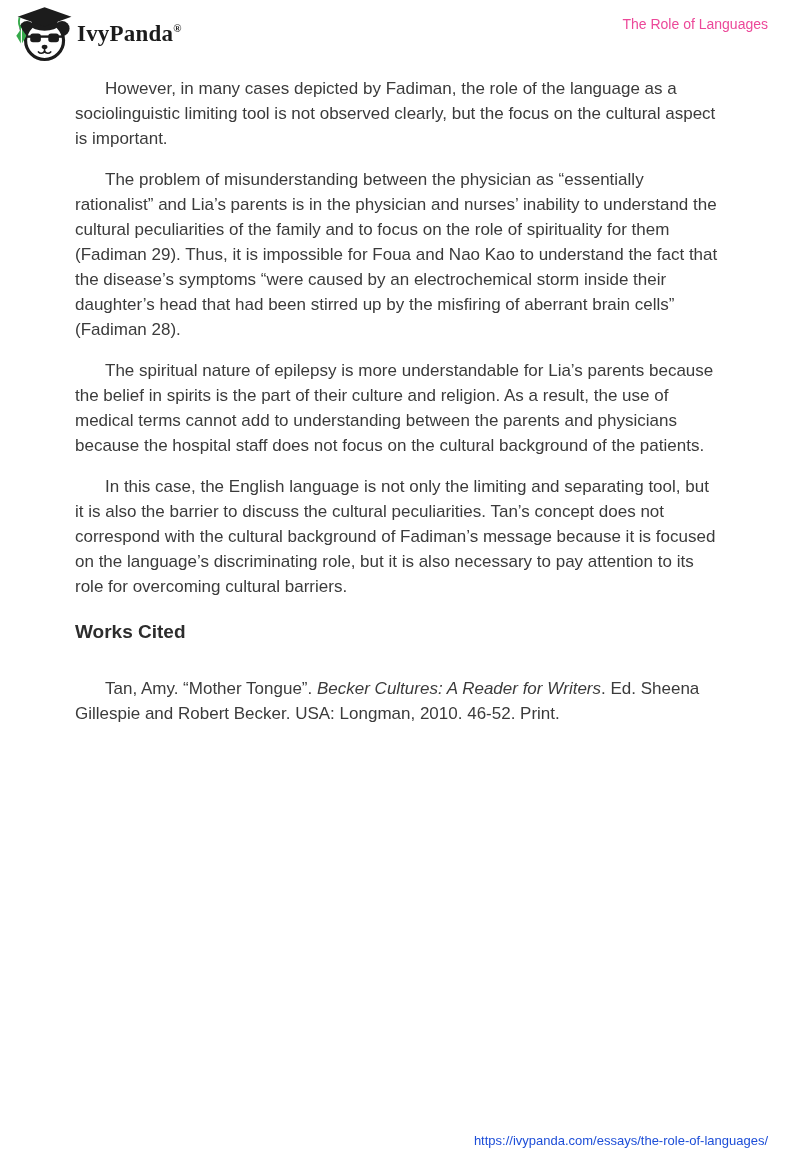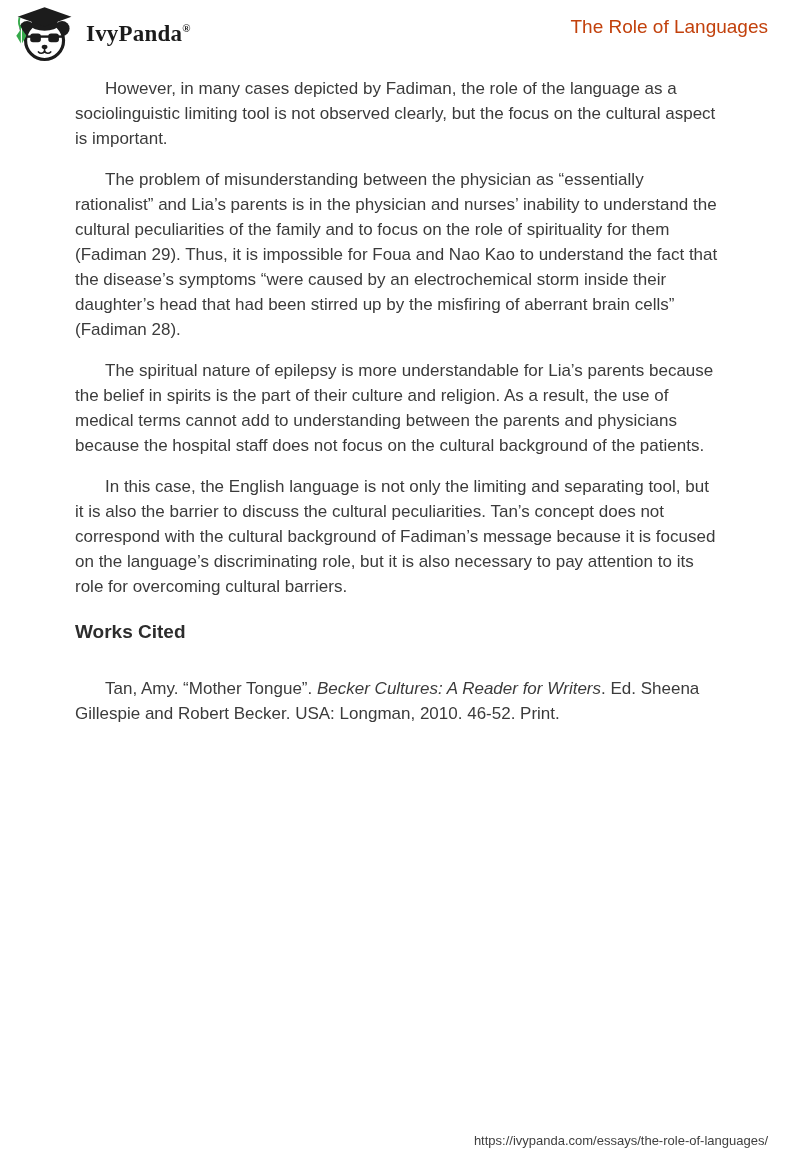--- a/index.html
+++ b/index.html
@@ -19,42 +19,41 @@
     display: flex;
     justify-content: space-between;
     align-items: flex-start;
     padding: 6px 32px 0 14px;
     height: 62px;
     box-sizing: border-box;
   }
   .logo {
     display: flex;
     align-items: center;
-    gap: 9px;
     cursor: pointer;
     text-decoration: none;
   }
   .logo svg { width: 63px; height: 56px; display: block; }
   .logo-text {
     font-family: "Liberation Serif", serif;
     font-weight: 700;
     font-size: 23px;
     color: #1b1b1b;
     letter-spacing: 0.2px;
   }
   .logo-reg {
     font-family: "Liberation Serif", serif;
     font-weight: 700;
     font-size: 11px;
     color: #1b1b1b;
     vertical-align: super;
   }
   .header-title {
-    font-size: 19px;
-    color: #c2410c;
+    font-size: 14px;
+    color: #ec4899;
     margin-top: 10px;
     margin-left: 12px;
   }
   .content {
     padding: 0 81px 0 75px;
     margin-top: 14px;
     color: #3b3b3b;
     font-size: 17px;
     line-height: 25px;
   }
@@ -66,21 +65,21 @@
     font-weight: 700;
     color: #2d2d2d;
     margin: 18px 0 30px 0;
   }
   .citation em { font-style: italic; }
   .footer-url {
     position: absolute;
     right: 32px;
     bottom: 12px;
     font-size: 13px;
-    color: #404040;
+    color: #1d4ed8;
     cursor: pointer;
   }
 </style>
 </head>
 <body>
 
 <div class="page">
 
   <div class="header">
     <div class="logo">

